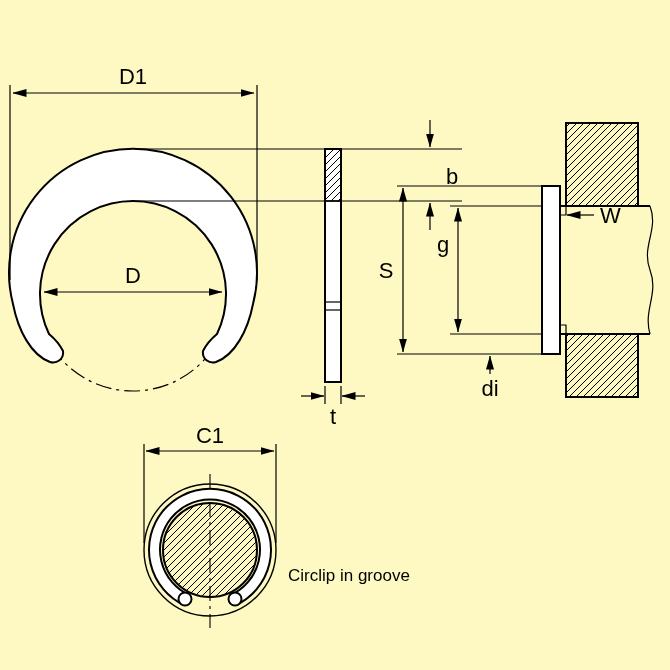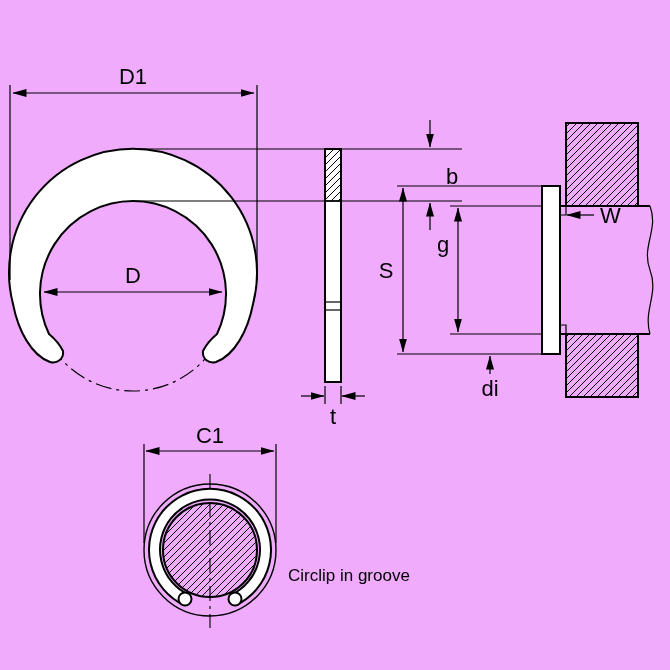--- a/index.html
+++ b/index.html
@@ -1,16 +1,16 @@
 <!DOCTYPE html>
 <html><head>
 <meta charset="utf-8">
 <style>
   html,body{margin:0;padding:0;background:#ffffff;}
-  .stage{width:670px;height:670px;position:relative;background:#f0abfc;font-family:"Liberation Sans",sans-serif;}
+  .stage{width:670px;height:670px;position:relative;background:#fef9c3;font-family:"Liberation Sans",sans-serif;}
   svg{display:block;}
   .outline{fill:#ffffff;stroke:#000;stroke-width:2;}
   .thick{stroke:#000;stroke-width:2;fill:none;}
   .thin{stroke:#000;stroke-width:1.2;fill:none;}
   .dim{stroke:#000;stroke-width:1.2;fill:none;marker-start:url(#arr);marker-end:url(#arr);}
   .arrow-end{stroke:#000;stroke-width:1.2;fill:none;marker-end:url(#arr);}
   .centerline{stroke:#000;stroke-width:1.1;fill:none;stroke-dasharray:15 5 3 5;}
   .lbl{font-family:"Liberation Sans",sans-serif;font-size:22px;fill:#000;}
   .cap{font-family:"Liberation Sans",sans-serif;font-size:17px;fill:#000;}
 </style>

